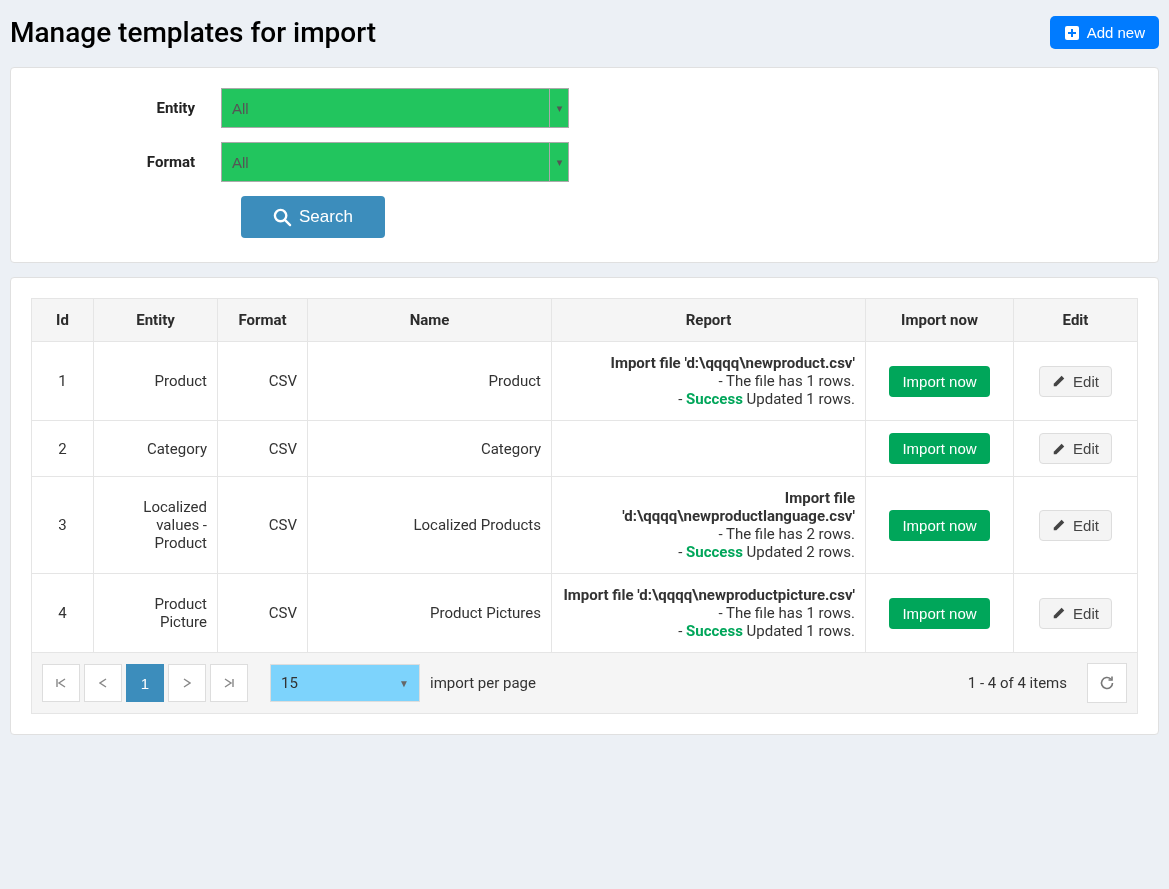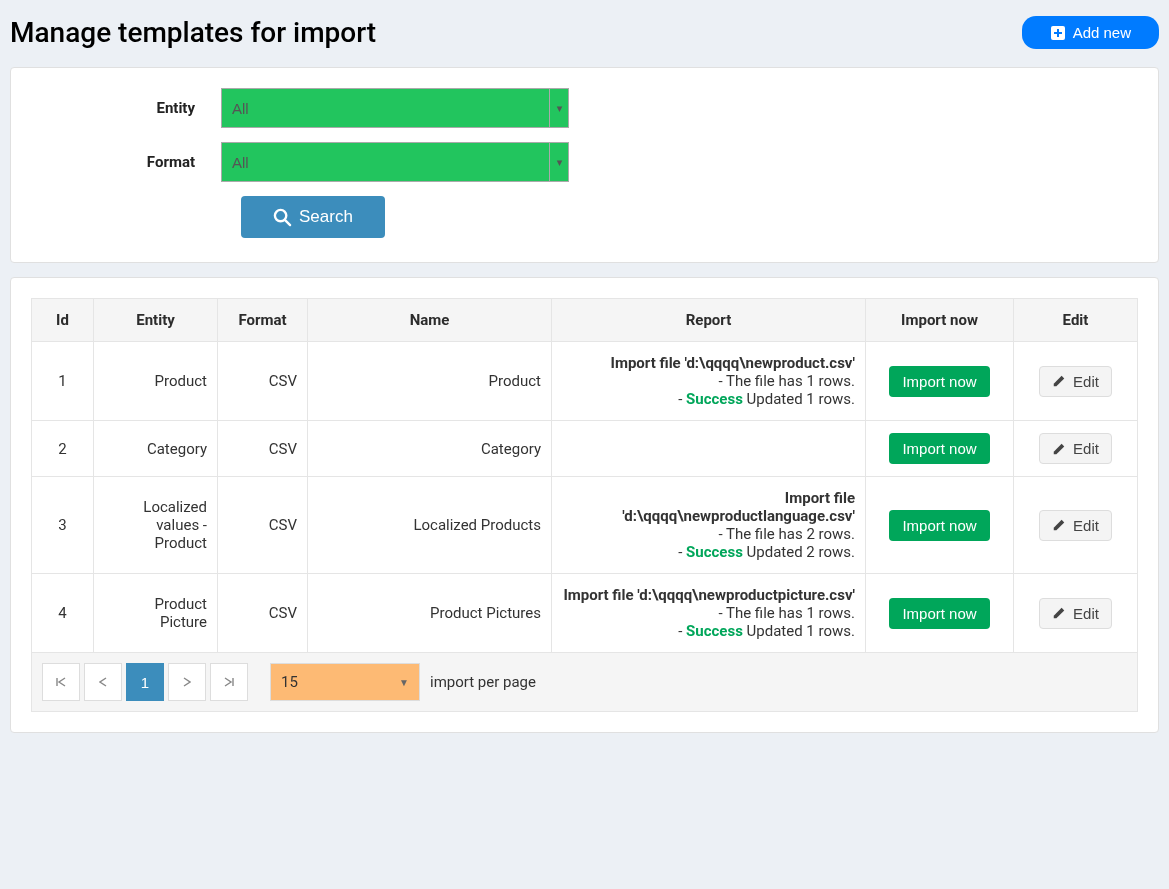--- a/index.html
+++ b/index.html
@@ -19,22 +19,22 @@
   .page-title {
     font-size: 28px;
     font-weight: 500;
     color: #000000;
   }
   .btn {
     display: inline-flex;
     align-items: center;
     gap: 7px;
     border: none;
-    border-radius: 14px;
-    padding: 8px 28px;
+    border-radius: 5px;
+    padding: 8px 14px;
     font-size: 15px;
     cursor: pointer;
   }
   .btn-primary { background: #007bff; color: #fff; }
   .btn-blue { background: #3c8dbc; color: #fff; padding: 11px 32px; font-size: 17px; border-radius: 4px; }
   .btn-success { background: #00a65a; color: #fff; border-radius: 4px; padding: 7px 13px; }
   .btn-default {
     background: #f4f4f4;
     color: #444;
     border: 1px solid #ddd;
@@ -161,21 +161,21 @@
   }
   .pager-btn.active {
     background: #3c8dbc;
     color: #fff;
     border-color: #3c8dbc;
     font-size: 15px;
   }
   .pagesize {
     width: 150px;
     height: 38px;
-    background: #fdba74;
+    background: #7dd3fc;
     border: 1px solid #ddd;
     display: flex;
     align-items: center;
     justify-content: space-between;
     padding: 0 10px;
     font-size: 15px;
     color: #333;
   }
   .pagesize .arr { font-size: 10px; color: #666; }
   .pager-right {
@@ -373,14 +373,25 @@
         </button>
       </div>
       <div style="display:flex;align-items:center;gap:10px;">
         <div class="pagesize">
           <span>15</span>
           <span class="arr">▼</span>
         </div>
         <span>import per page</span>
       </div>
     </div>
+    <div class="pager-right">
+      <span>1 - 4 of 4 items</span>
+      <button class="refresh-btn">
+        <span>
+          <svg width="16" height="16" viewBox="0 0 16 16">
+              <path d="M13.5 8a5.5 5.5 0 1 1-1.7-4" stroke="#777" stroke-width="1.6" fill="none"></path>
+              <path d="M13 1.5V5h-3.5" stroke="#777" stroke-width="1.6" fill="none"></path>
+            </svg>
+        </span>
+      </button>
+    </div>
   </div>
 </div>
 
 </body></html>

